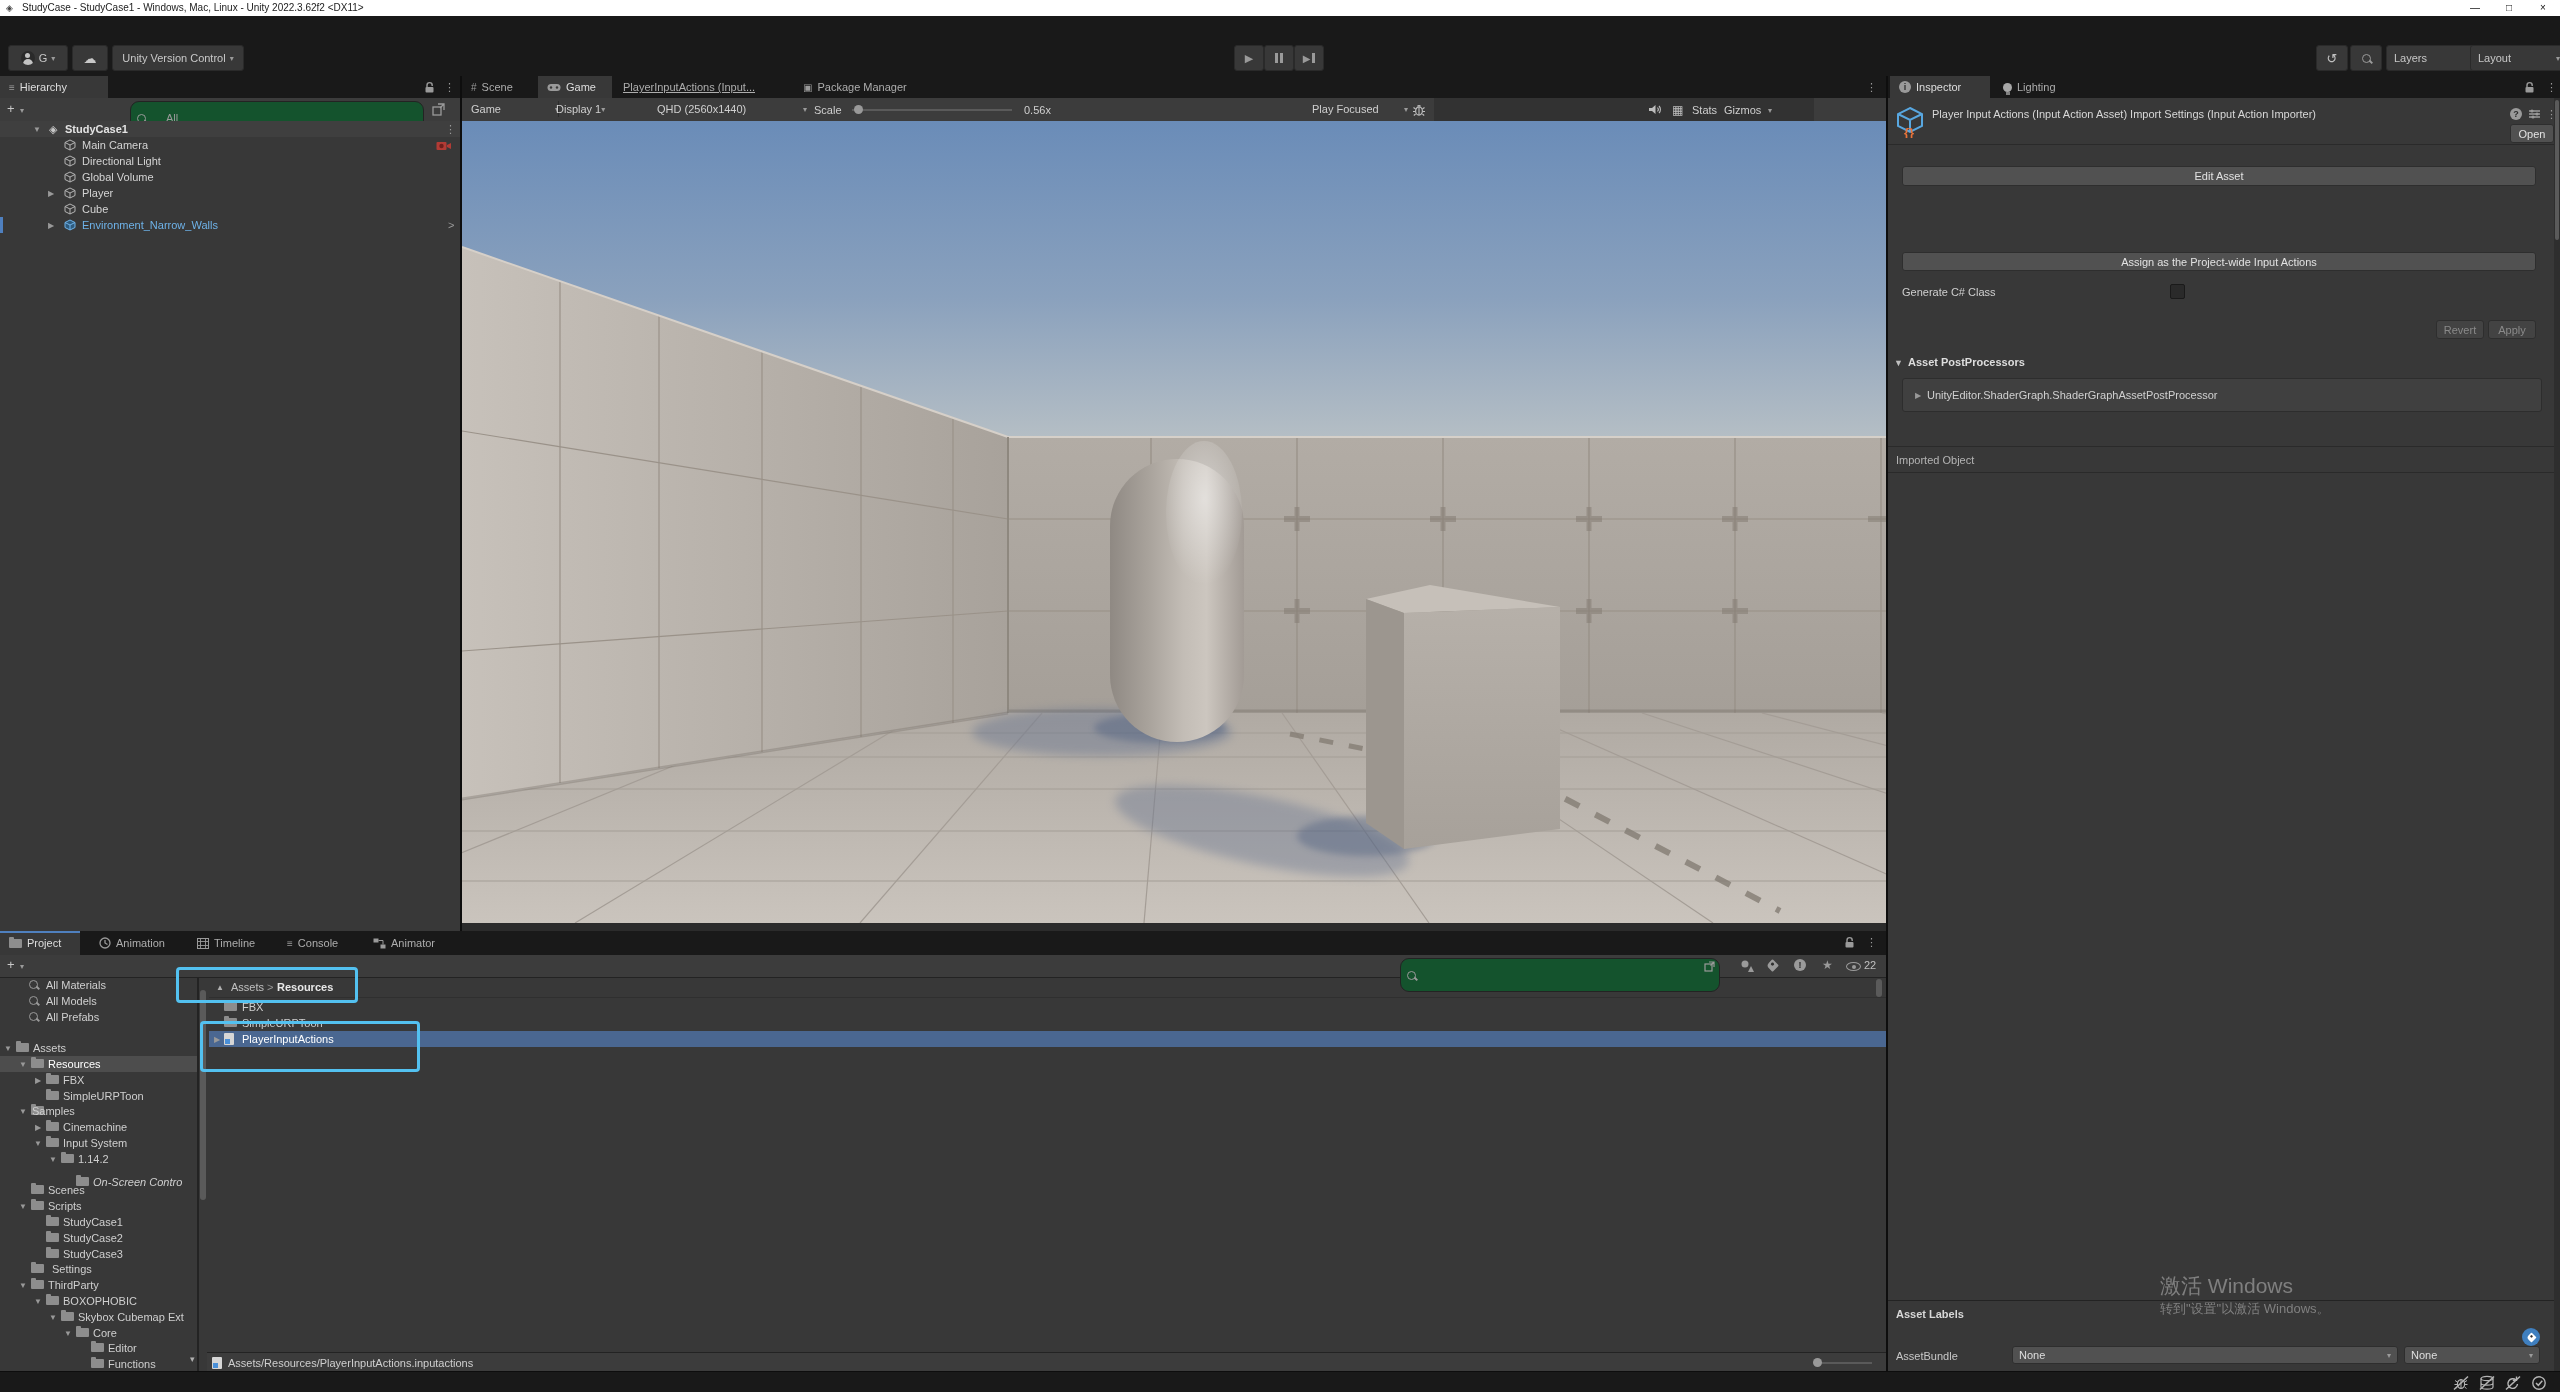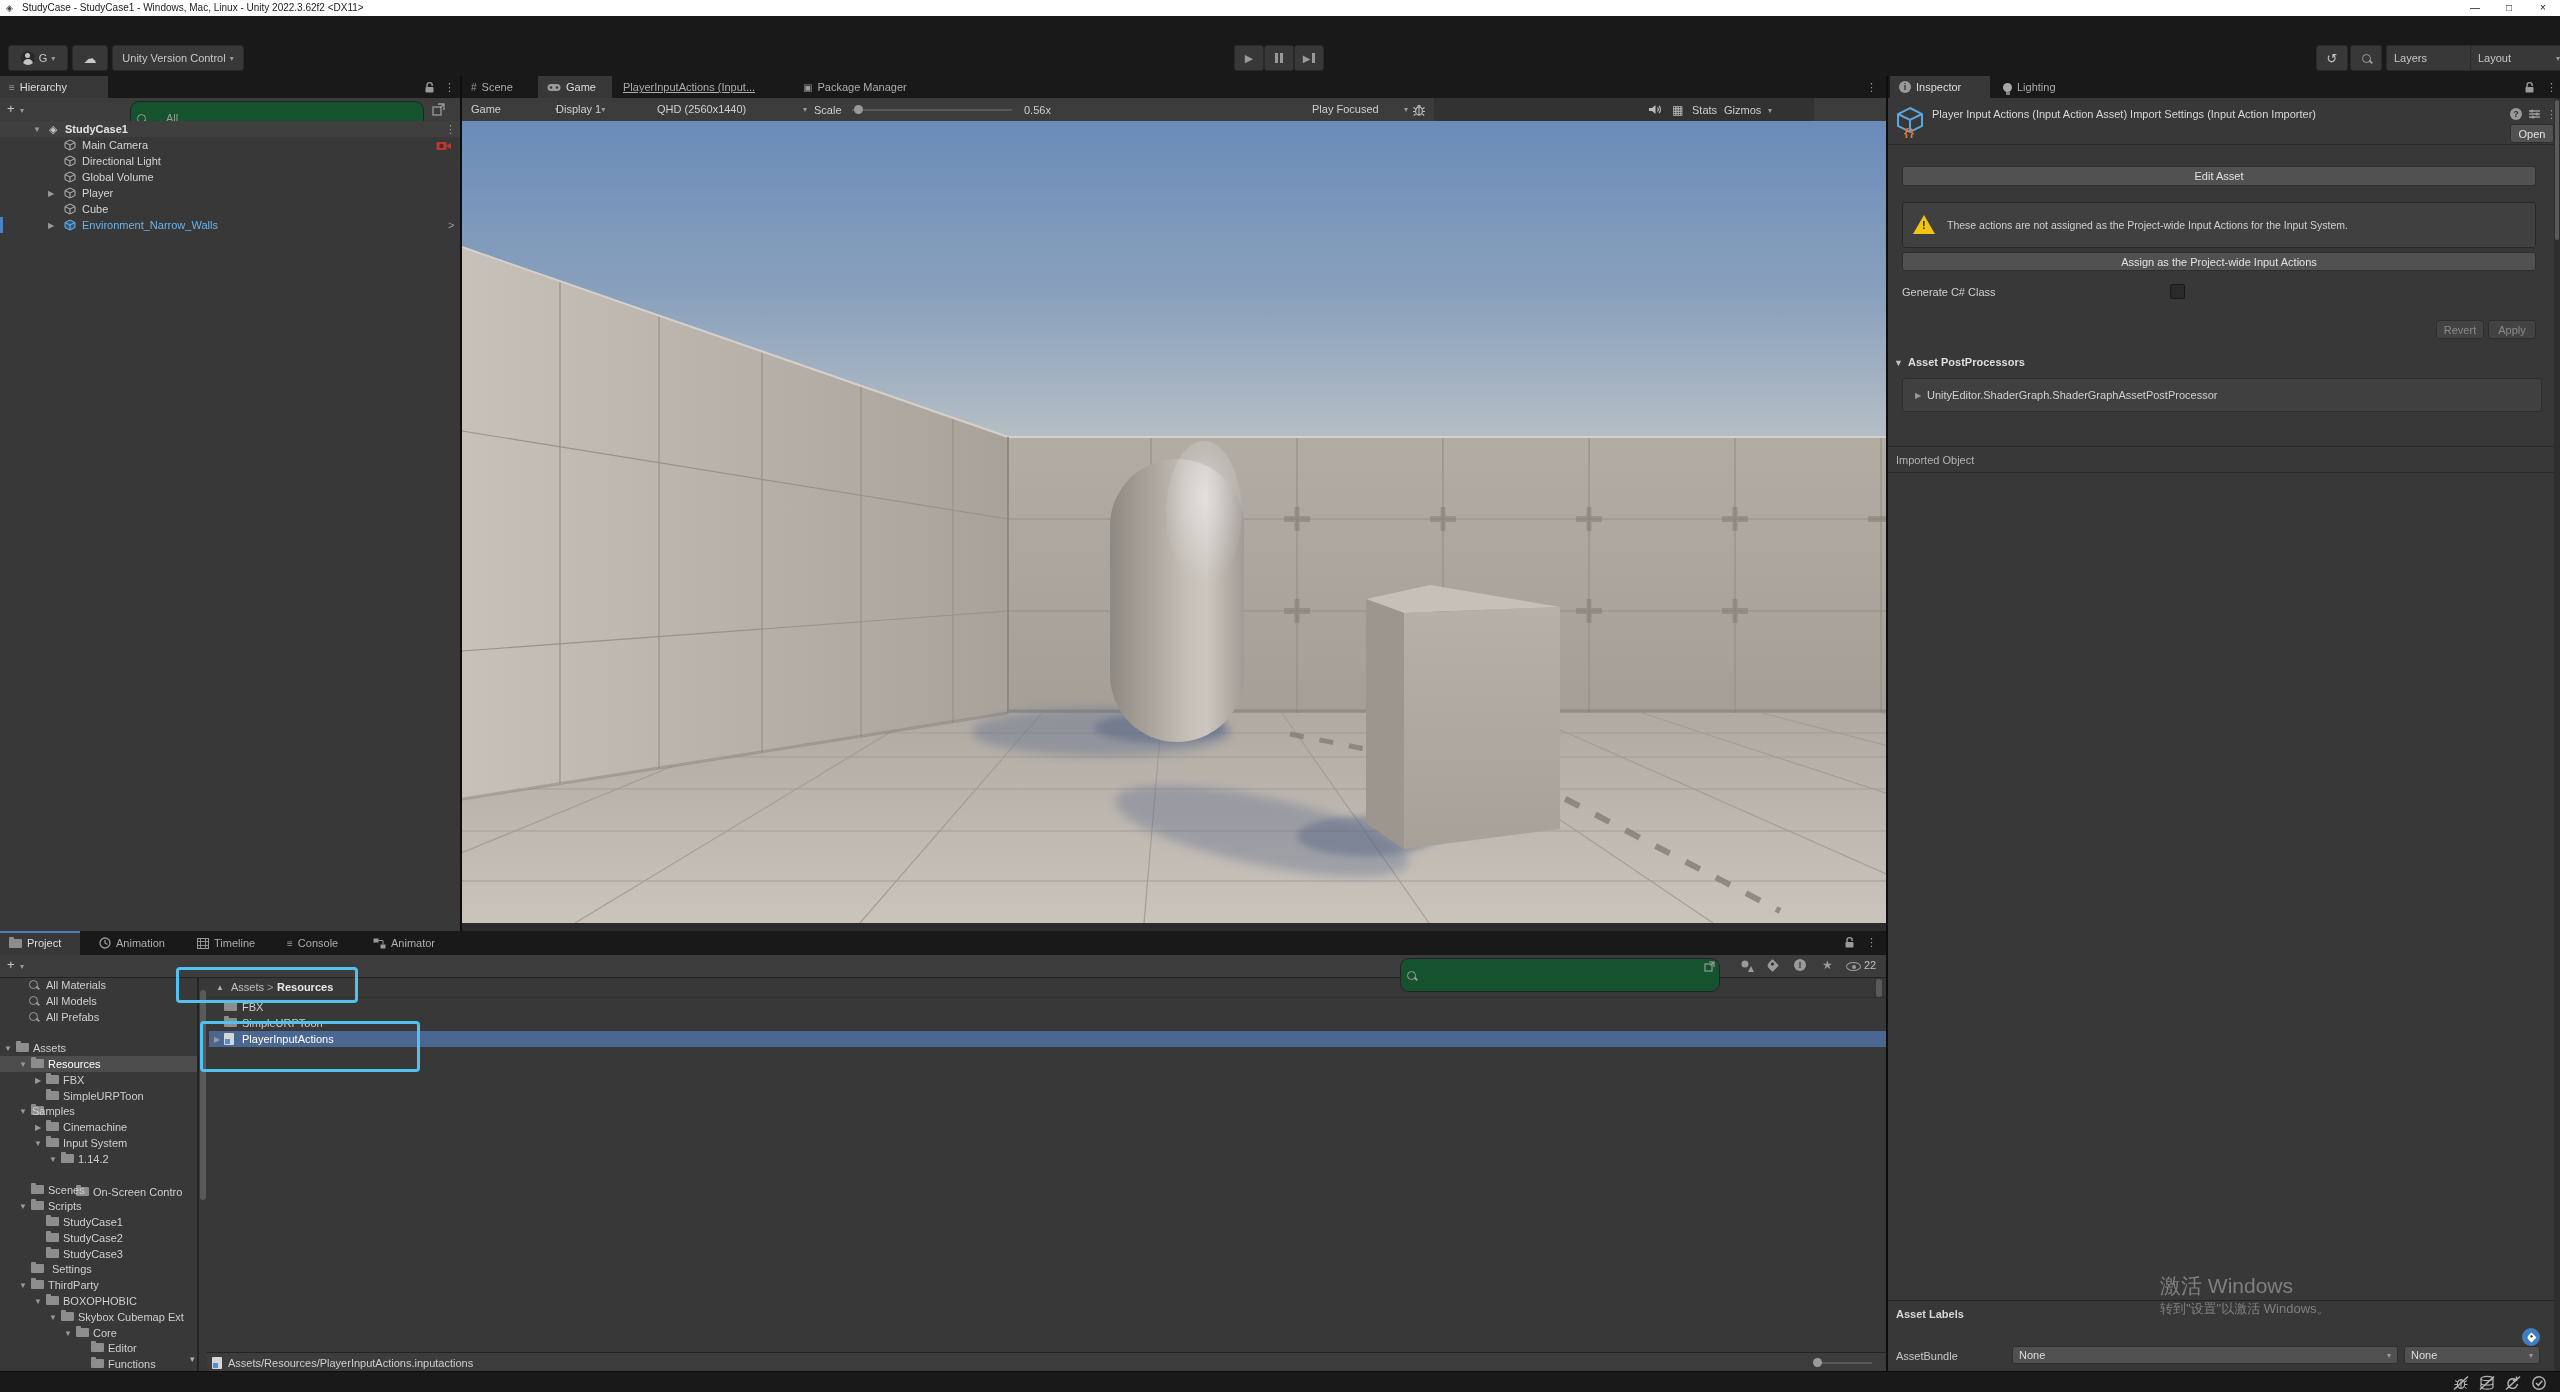--- a/index.html
+++ b/index.html
@@ -447,24 +447,20 @@
     <span class="kebab" style="left:658px;top:10px;">⋮</span>
     <div class="btn abs" style="left:622px;top:26px;width:42px;height:17px;">
       <span>Open</span>
     </div>
     <div class="abs" style="left:0;top:46px;width:672px;height:1px;background:#2a2a2a;"></div>
 
     <div class="btn abs" style="left:14px;top:68px;width:632px;height:18px;">
       <span>Edit Asset</span>
     </div>
 
-    <div class="helpbox abs" style="left:14px;top:104px;width:632px;height:44px;">
-      <span class="warn-tri" style="left:10px;top:12px;"></span>
-      <span class="lbl" style="left:44px;font-size:10.5px;color:#cfcfcf;">These actions are not assigned as the Project-wide Input Actions for the Input System.</span>
-    </div>
 
     <div class="btn abs" style="left:14px;top:154px;width:632px;height:17px;">
       <span>Assign as the Project-wide Input Actions</span>
     </div>
 
     <span class="abs nw" style="left:14px;top:188px;color:#cfcfcf;">Generate C# Class</span>
     <span class="checkbox" style="left:282px;top:186px;"></span>
 
     <div class="btn disabled abs" style="left:548px;top:222px;width:46px;height:17px;">
       <span>Revert</span>
@@ -611,21 +607,21 @@
         <div class="ptree-row" style="top: 158px;">
           <span class="tri" style="left: 33px;">▼</span>
           <span class="folder-ico" style="left: 46px;"></span>
           <span class="lbl" style="left: 63px;">Input System</span>
         </div>
         <div class="ptree-row" style="top: 173.8px;">
           <span class="tri" style="left: 48px;">▼</span>
           <span class="folder-ico" style="left: 61px;"></span>
           <span class="lbl" style="left: 78px;">1.14.2</span>
         </div>
-        <div class="ptree-row" style="top: 207px;">
+        <div class="ptree-row" style="top: 197px; font-style: italic;">
           <span class="folder-ico" style="left: 76px;"></span>
           <span class="lbl" style="left: 93px;">On-Screen Contro</span>
         </div>
         <div class="ptree-row" style="top: 205.4px;">
           <span class="folder-ico" style="left: 31px;"></span>
           <span class="lbl" style="left: 48px;">Scenes</span>
         </div>
         <div class="ptree-row" style="top: 221.2px;">
           <span class="tri" style="left: 18px;">▼</span>
           <span class="folder-ico" style="left: 31px;"></span>

